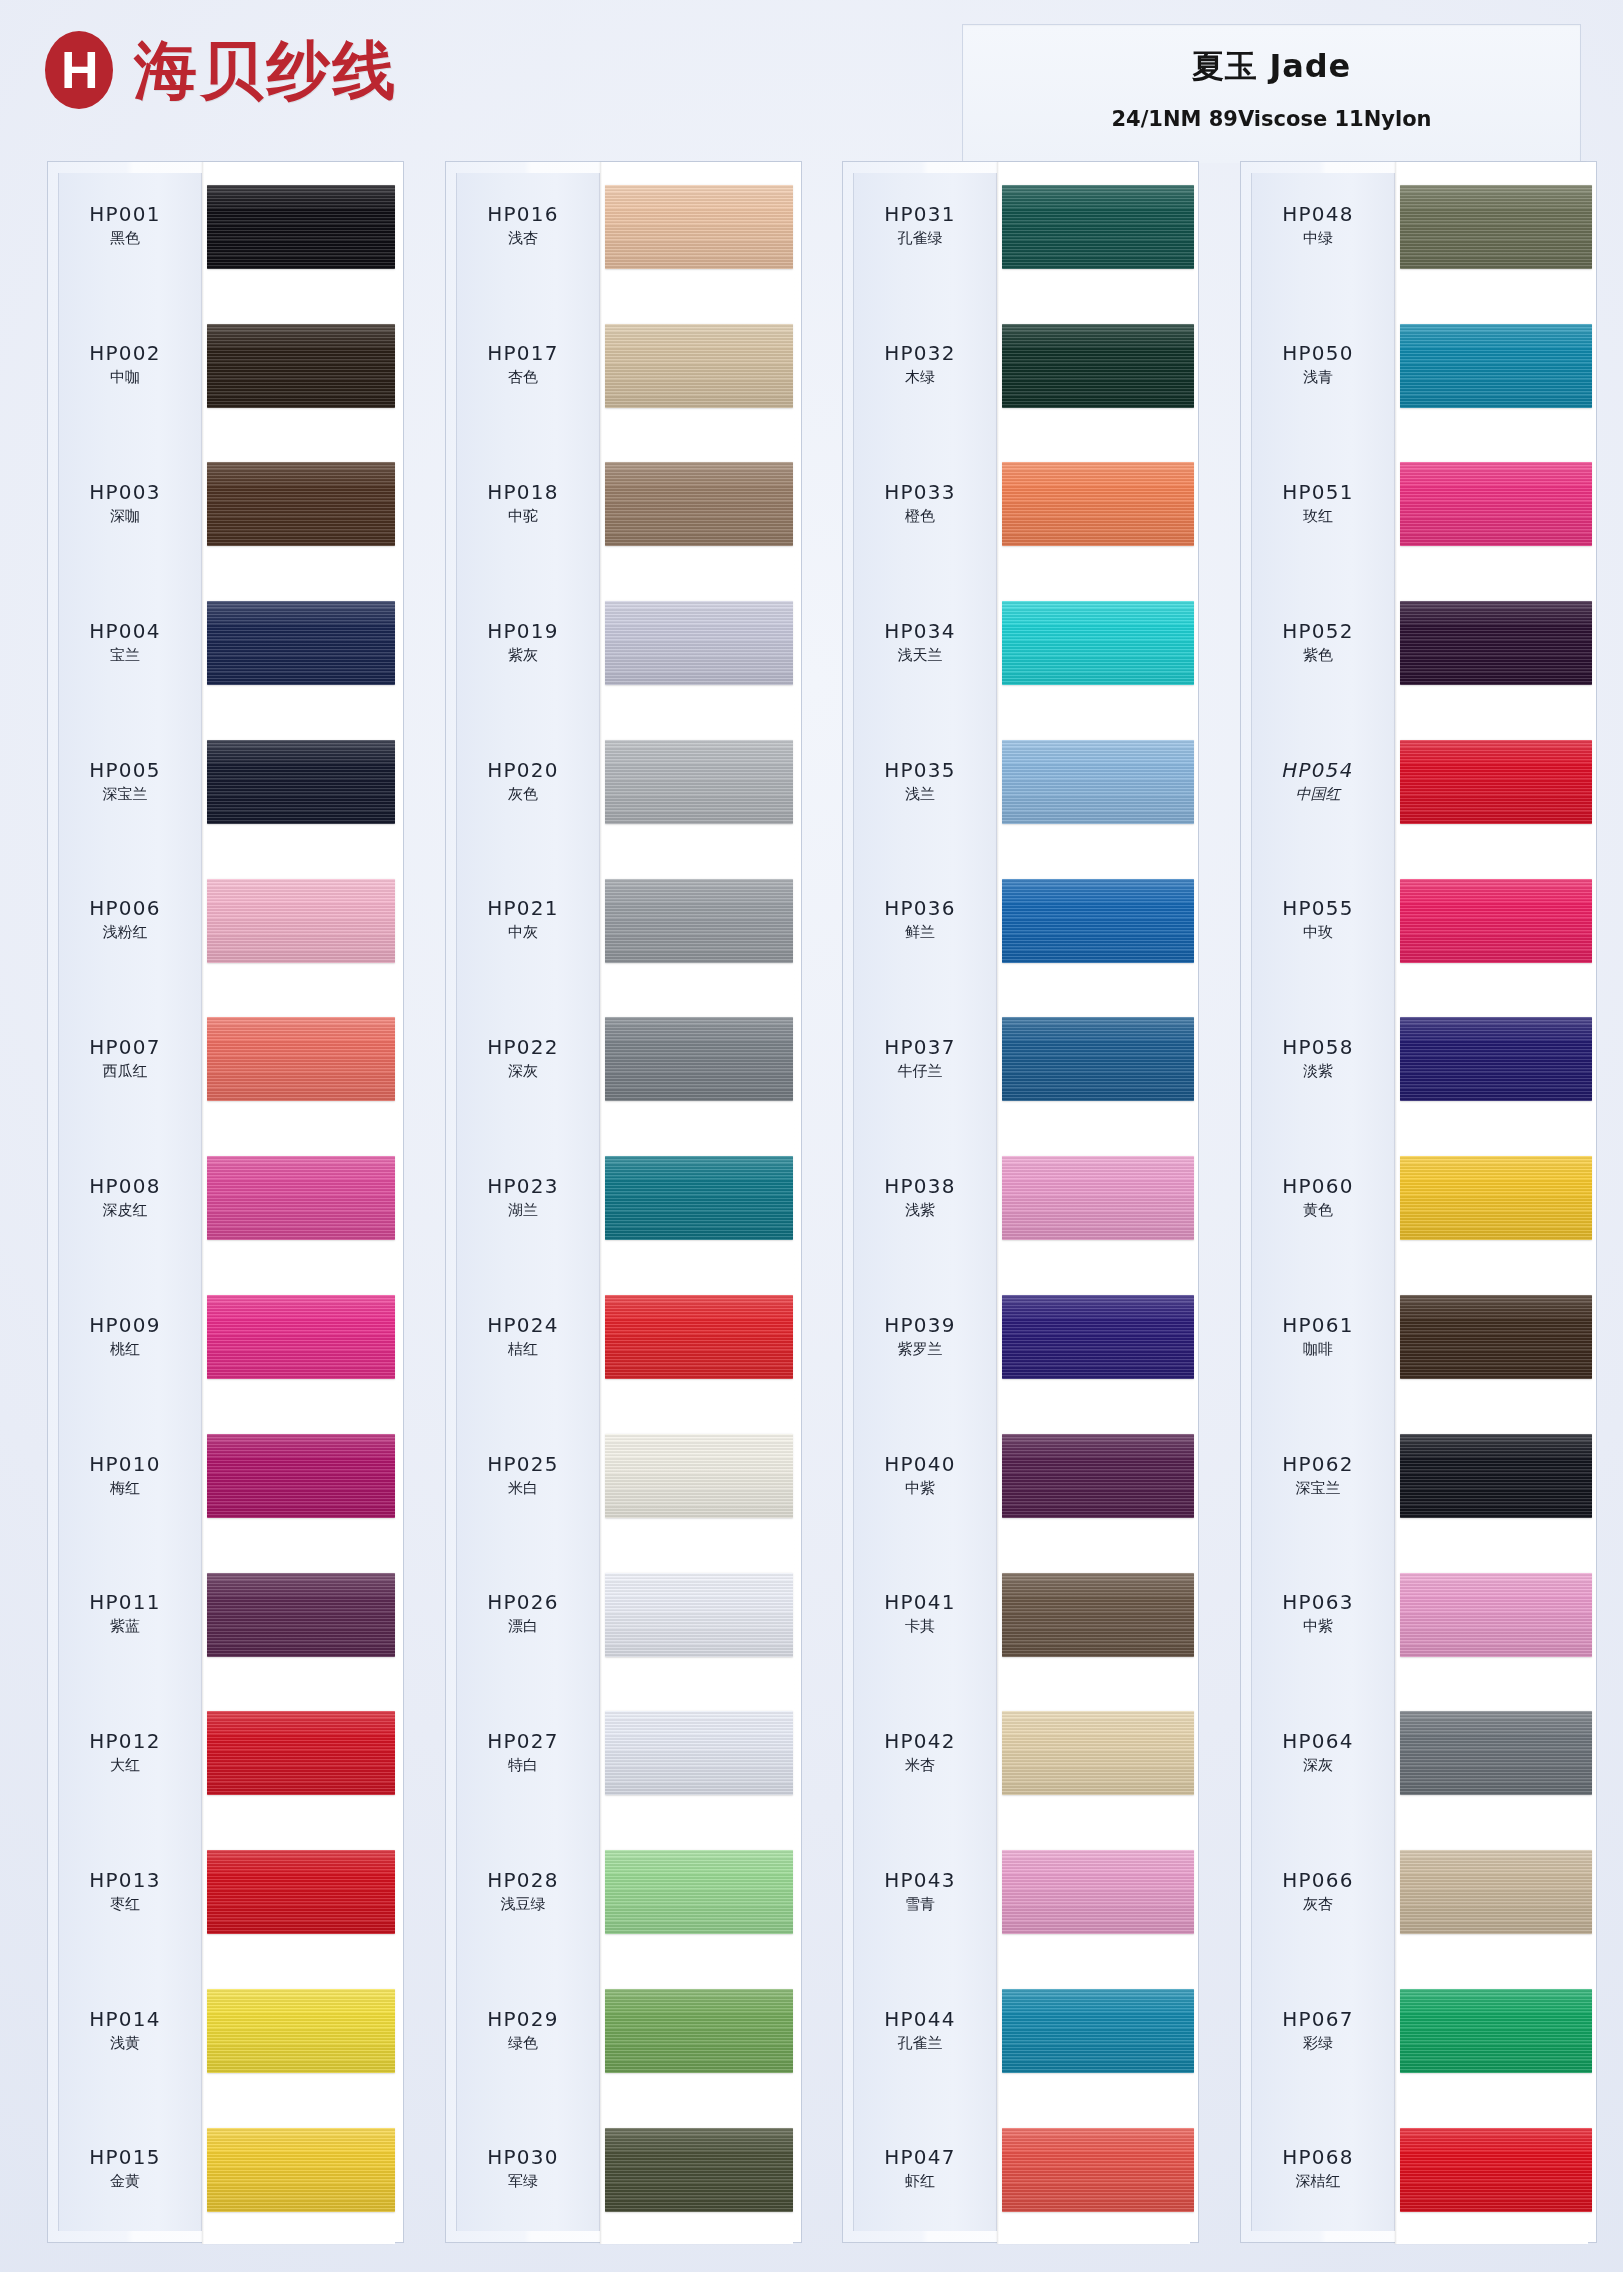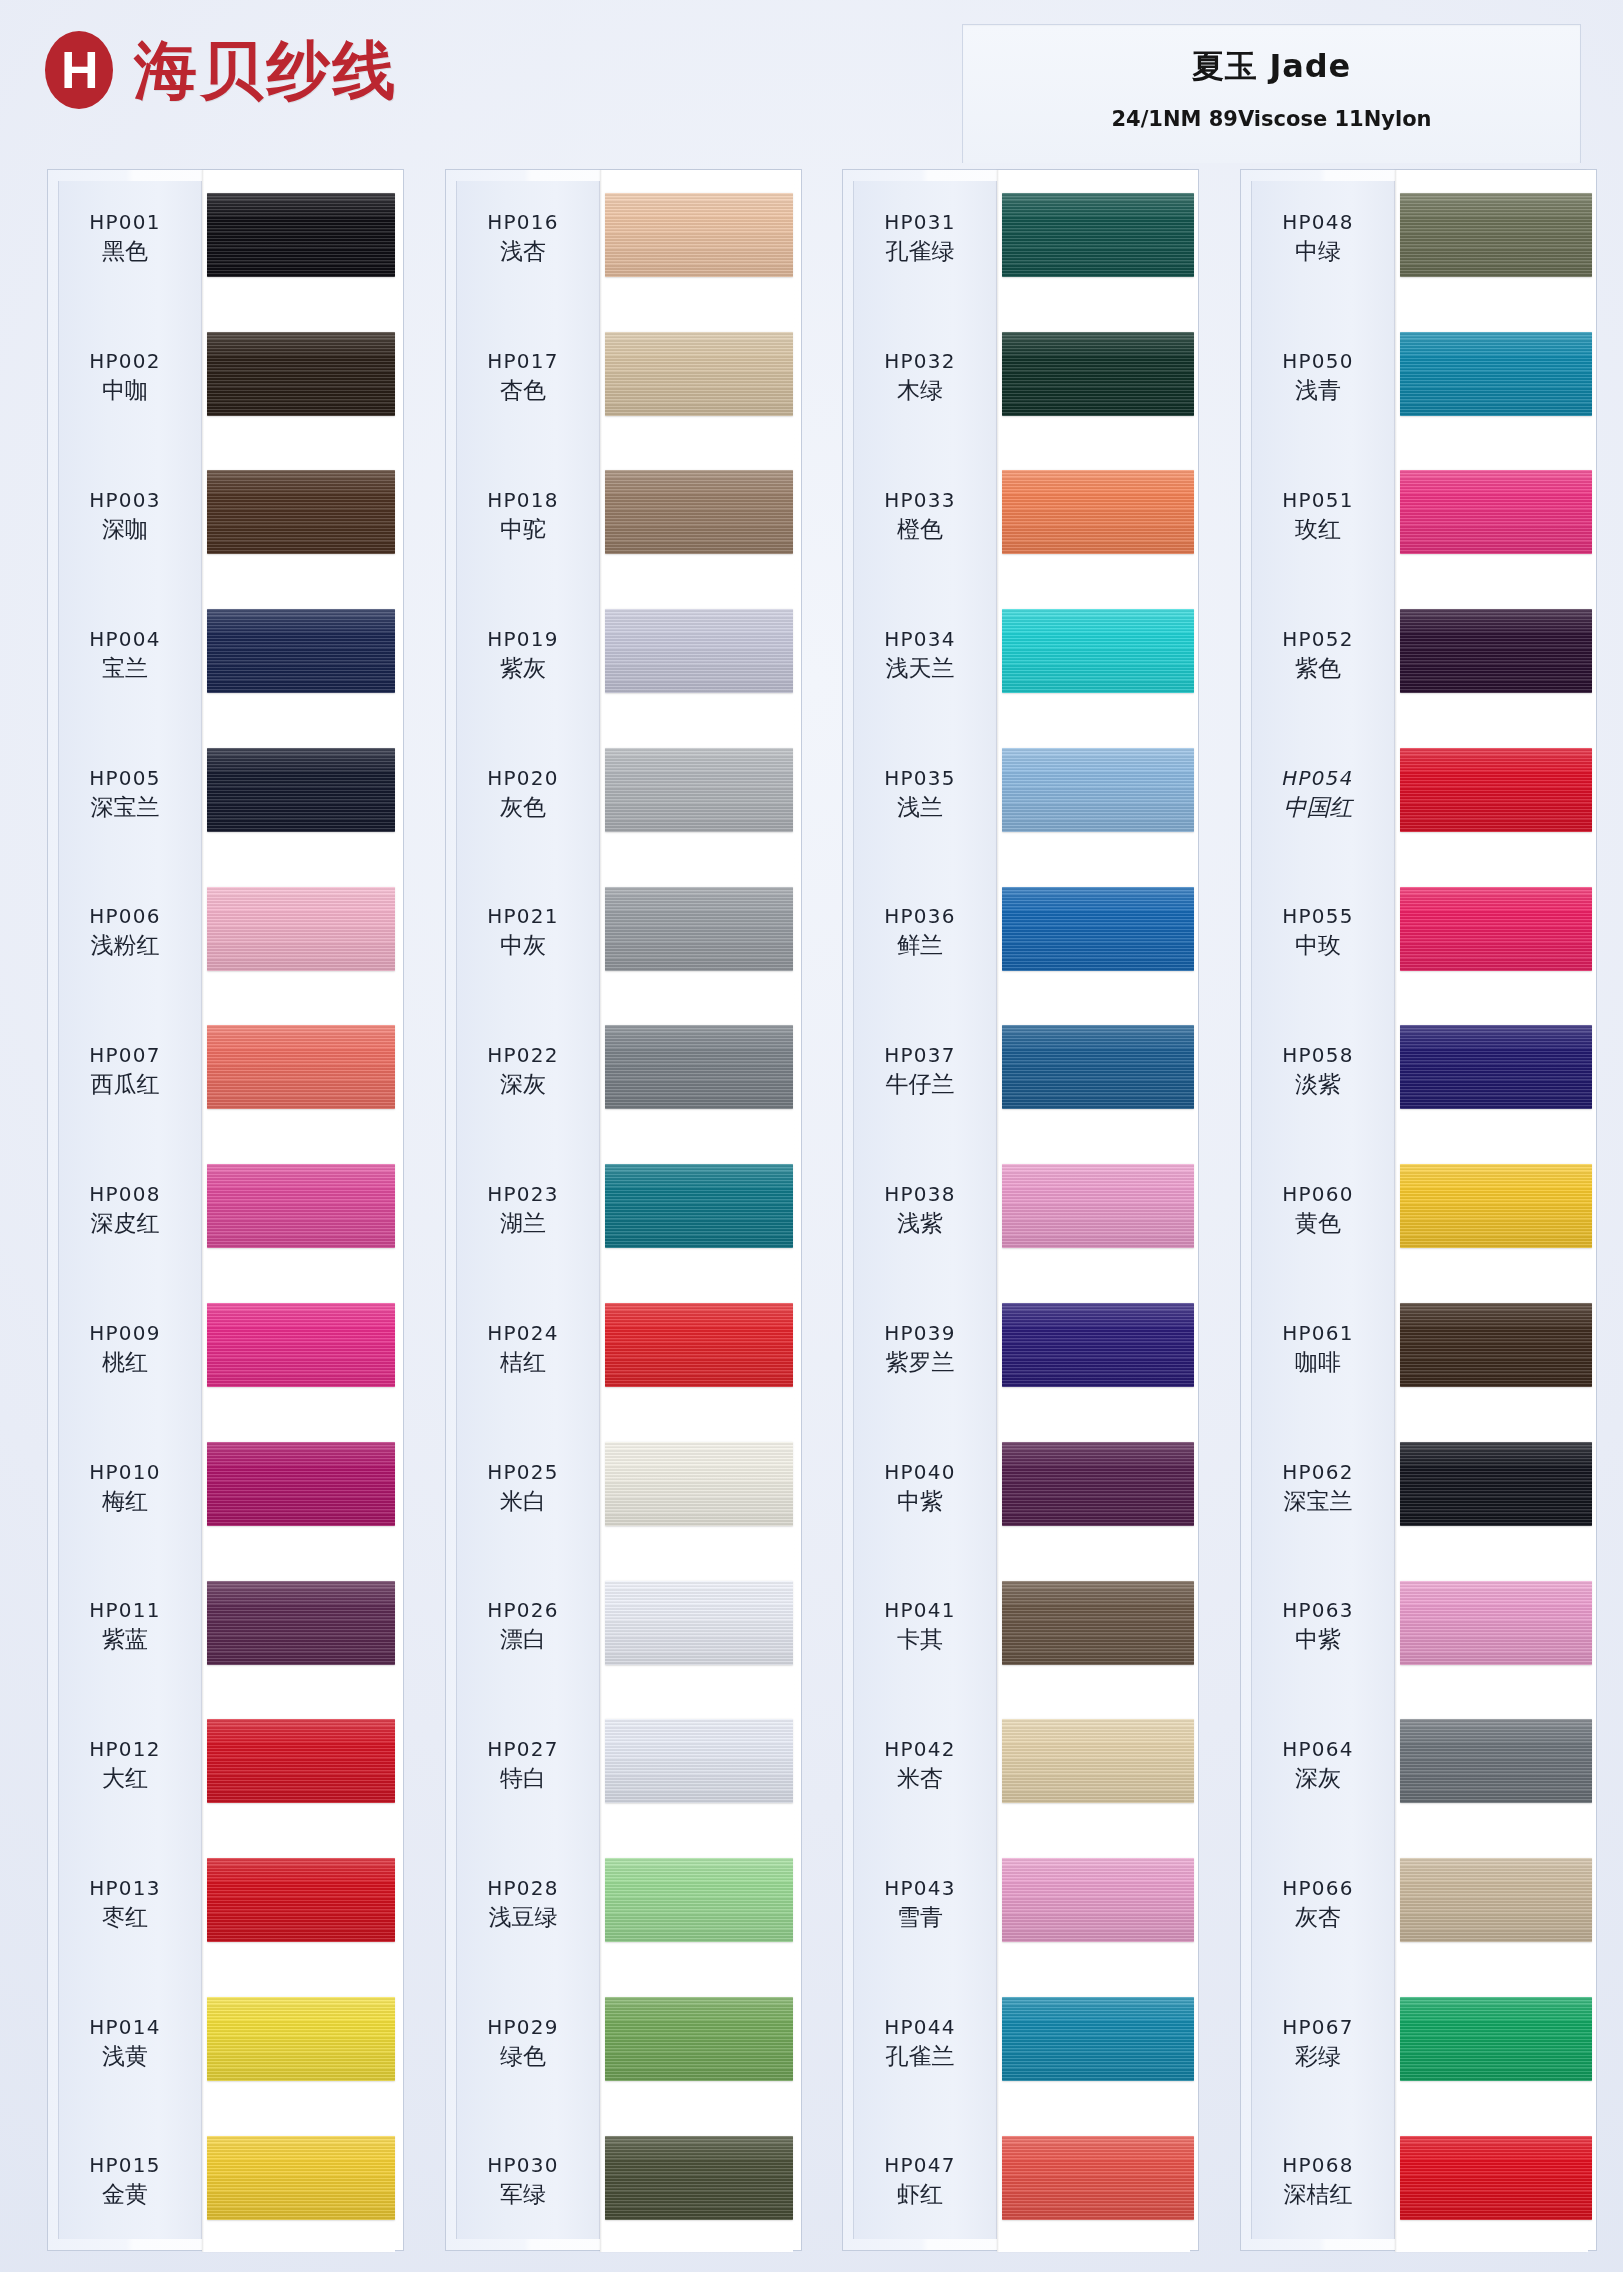--- a/index.html
+++ b/index.html
@@ -57,21 +57,21 @@
     font-size:22px;font-weight:bold;margin-top:16px;letter-spacing:0px;
     font-family:"DejaVu Sans","Liberation Sans",sans-serif;
   }
   #title-sub2{
     font-size:21px;font-weight:bold;margin-top:18px;
     font-family:"DejaVu Sans","Liberation Sans",sans-serif;
   }
 
   
   #columns{
-    position:absolute;left:0;top:169px;width:1623px;height:2086px;
+    position:absolute;left:0;top:161px;width:1623px;height:2086px;
   }
   .col{
     position:absolute;top:0;width:357px;height:2082px;
     border:0.8px solid #c3ccdd;
     background:linear-gradient(90deg,#eef2fa 0%,#f3f6fc 22%,#fbfcfe 24%,#ffffff 100%);
     box-sizing:border-box;
   }
   .col.c1{left:47px}
   .col.c2{left:445px}
   .col.c3{left:842px}
@@ -95,21 +95,21 @@
   .seam{
     position:absolute;top:0;width:2.4px;height:2082px;
     background:linear-gradient(90deg,rgba(0,0,0,.10),rgba(0,0,0,0));
   }
   .row-label{
     position:absolute;left:0;width:154px;
     text-align:center;color:#1d2330;
     font-family:"DejaVu Sans","Liberation Sans",sans-serif;
   }
   .code{font-size:20px;letter-spacing:1.2px;line-height:1.15;font-weight:500;}
-  .cname{font-size:23px;line-height:1.25;margin-top:3.2px;font-weight:500;}
+  .cname{font-size:15px;line-height:1.25;margin-top:3.2px;font-weight:500;}
 
   .swatch{
     position:absolute;
     left:159px;
     border-radius:0.8px;
     box-shadow:0 0.8px 1.6px rgba(0,0,0,.13);
   }
   
   .swatch::after{
     content:"";position:absolute;inset:0;

